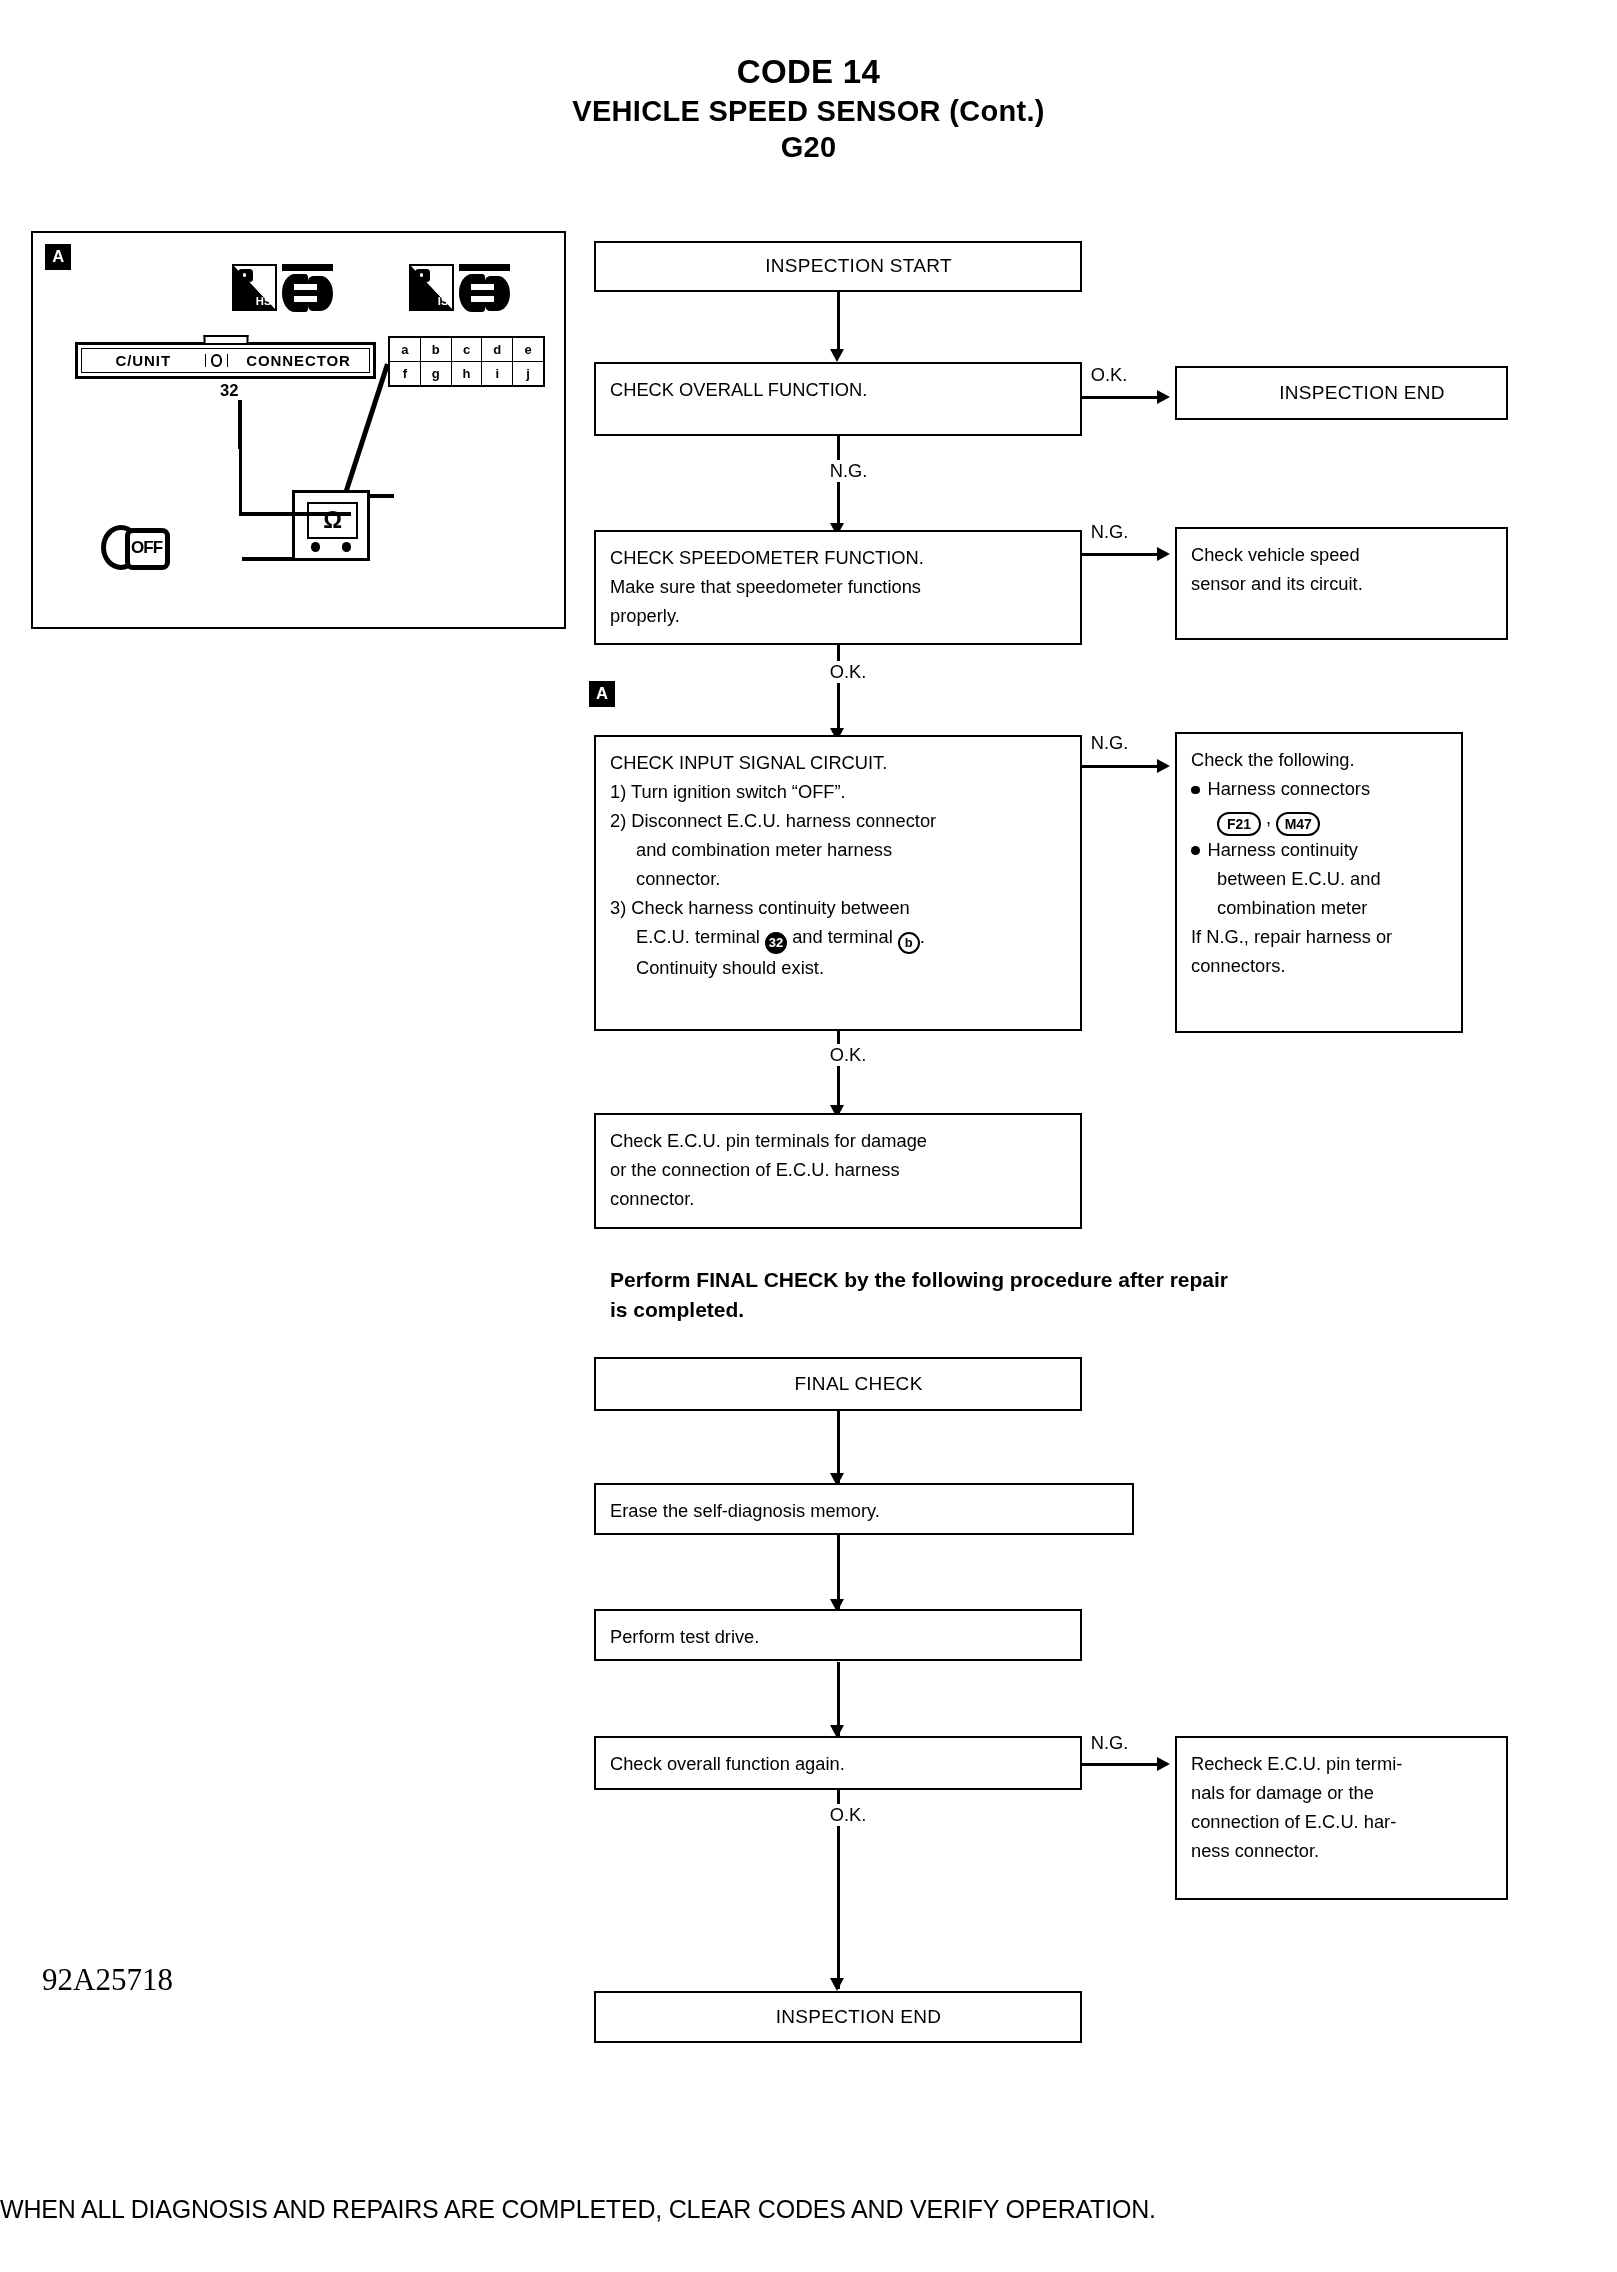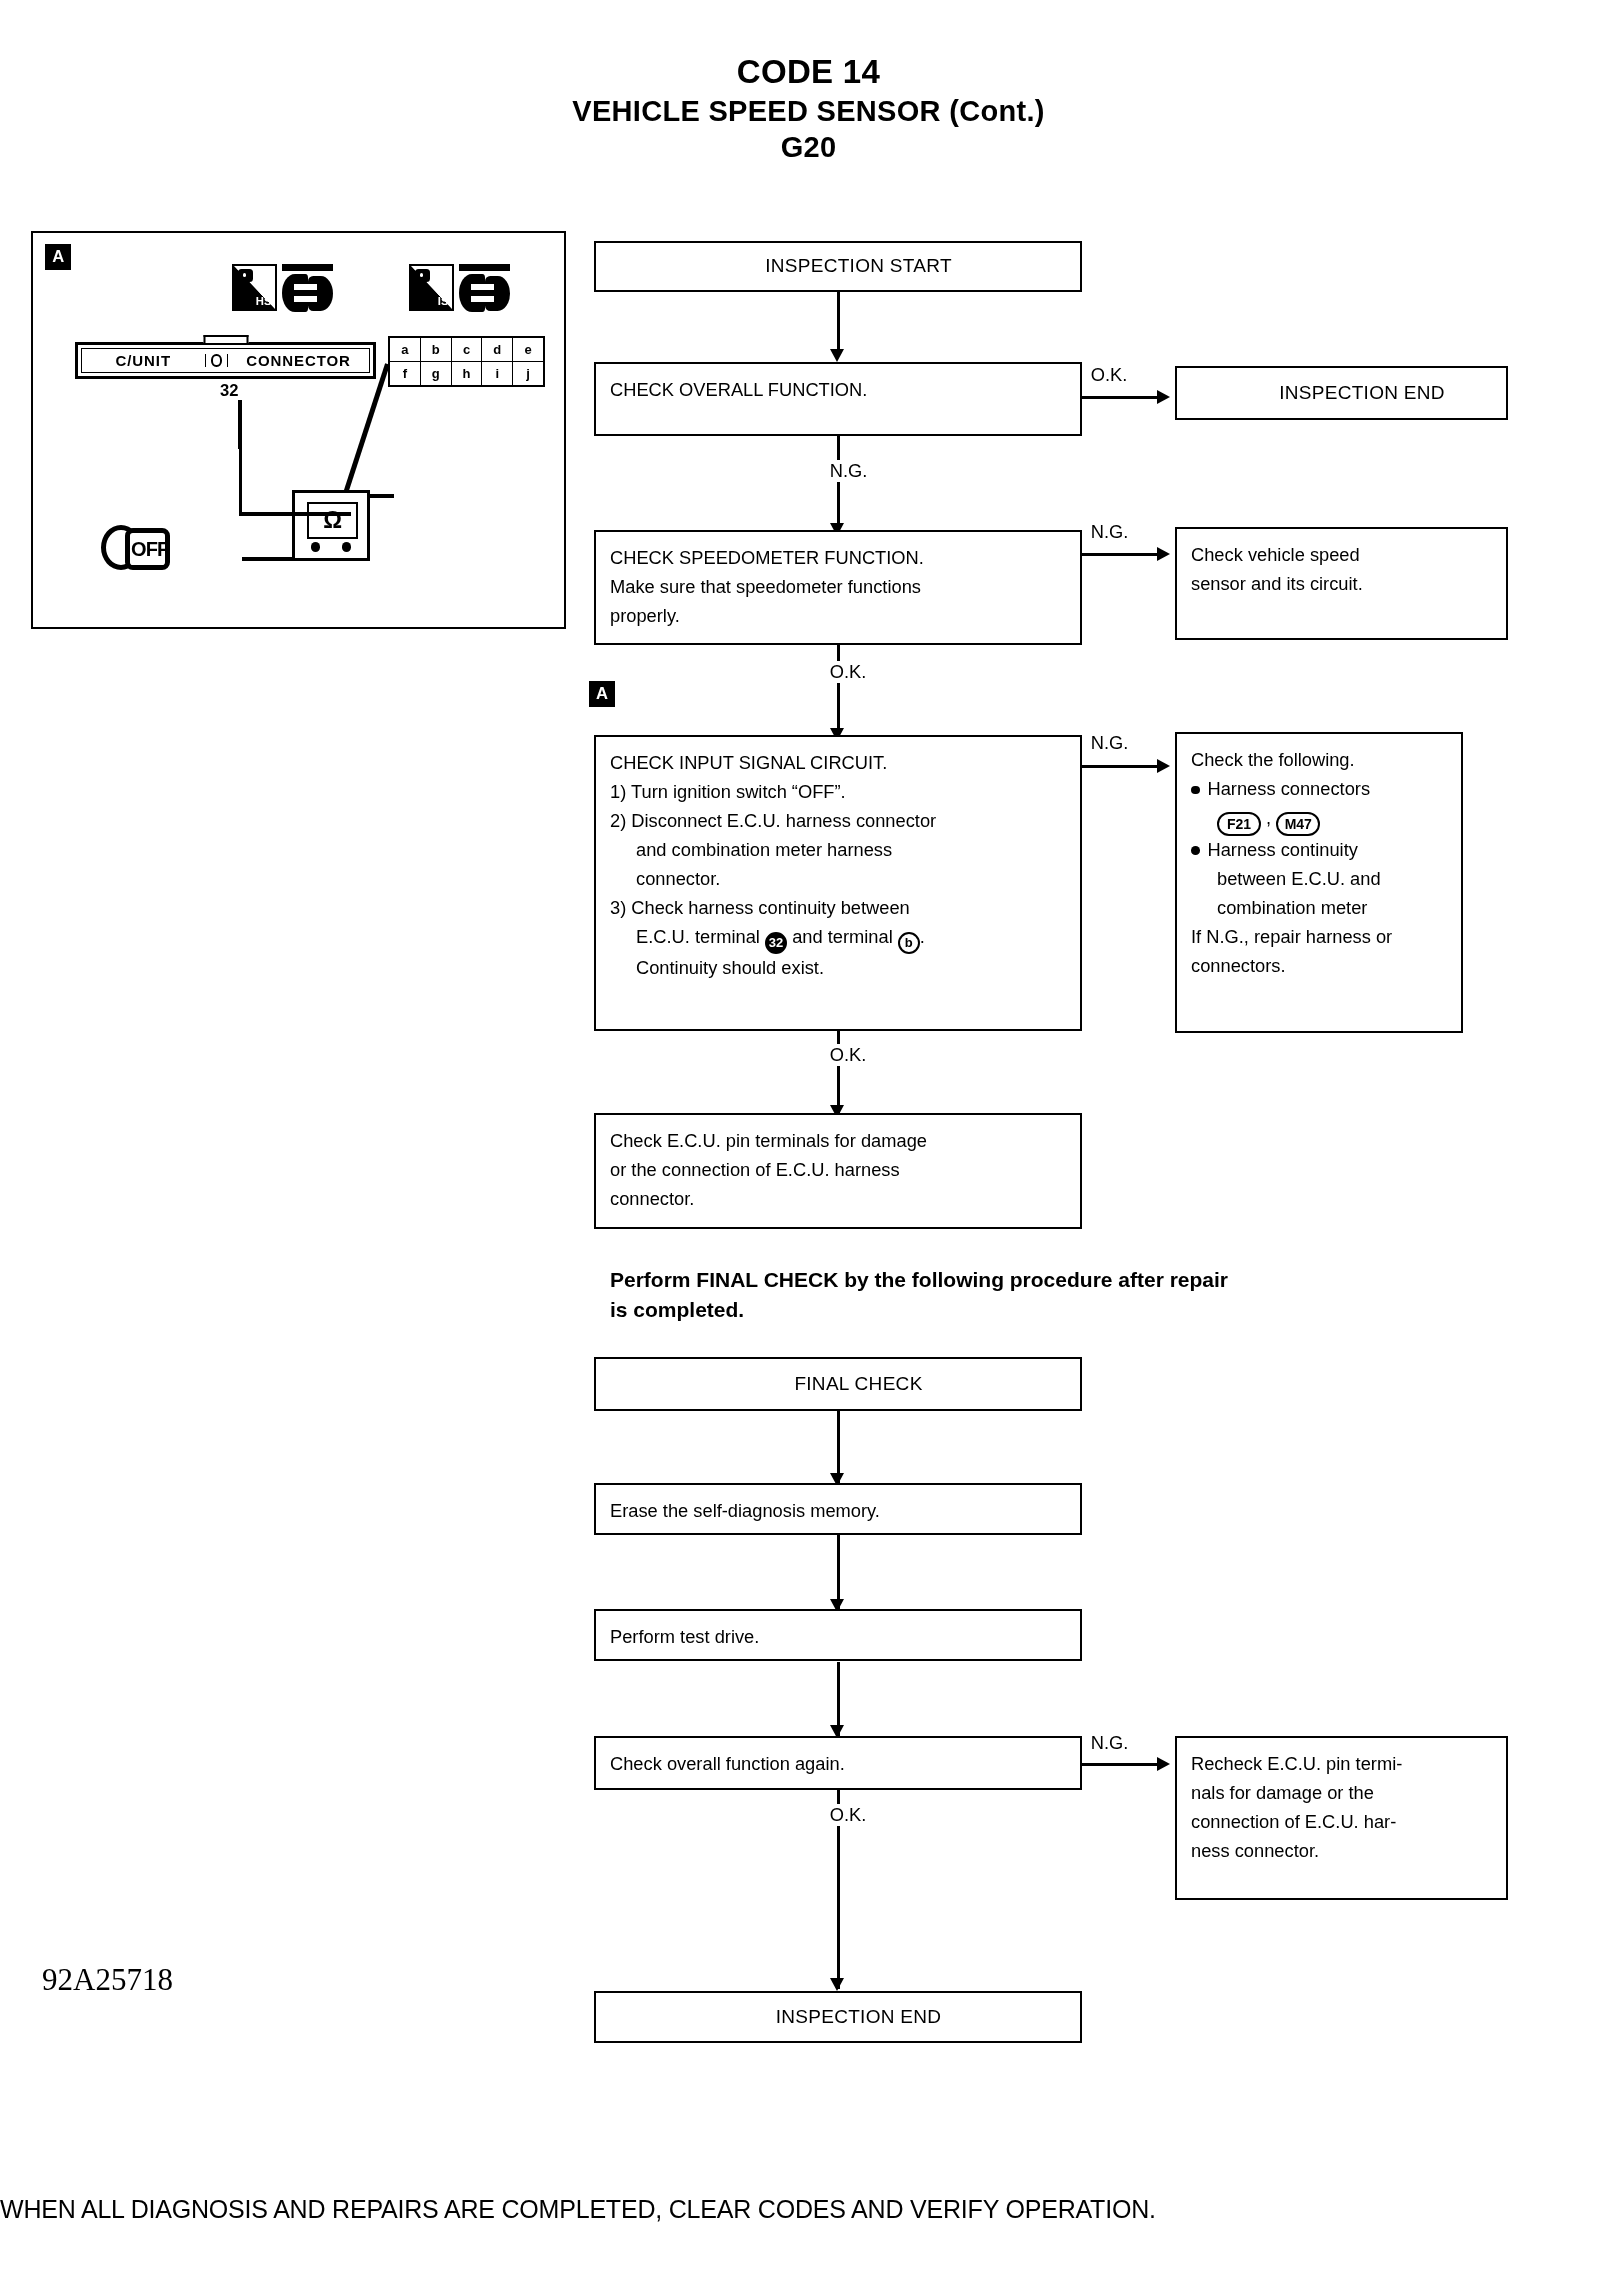--- a/index.html
+++ b/index.html
@@ -209,21 +209,21 @@
     border: 5.2px solid #000; border-radius: 50%;
   }
   .key-sym .k-body {
     position: absolute; left: 24.4px; top: 7px;
     width: 45px; height: 42px;
     border: 5.2px solid #000; border-radius: 7.8px;
     background: #fff;
   }
   .key-sym .k-txt {
     position: absolute; left: 30px; top: 16.6px;
-    font-weight: bold; font-size: 20px; letter-spacing: -0.9px;
+    font-weight: bold; font-size: 17px; letter-spacing: -0.9px;
   }
 
   
   .ohm-box {
     position: absolute; left: 259px; top: 257px;
     width: 78px; height: 71px;
     border: 3.5px solid #000; background: #fff;
   }
   .ohm-inner {
     position: absolute; left: 12.2px; top: 8.7px;
@@ -532,21 +532,21 @@
 
 <div class="final-head">
   <div>Perform FINAL CHECK by the following procedure after repair</div>
   <div>is completed.</div>
 </div>
 
 <div class="fbox center" style="left:594px; top:1357px; width:488px; height:54px;">FINAL CHECK</div>
 <div class="vline" style="left:837px; top:1411px; height:73px;"></div>
 <div class="arrow-down" style="left:830px; top:1473px;"></div>
 
-<div class="fbox pad" style="left:594px; top:1483px; width:488px; height:52px;">
+<div class="fbox pad" style="left:594px; top:1483px; width:540px; height:52px;">
   <div>Erase the self-diagnosis memory.</div>
 </div>
 <div class="vline" style="left:837px; top:1535px; height:75px;"></div>
 <div class="arrow-down" style="left:830px; top:1599px;"></div>
 
 <div class="fbox pad" style="left:594px; top:1609px; width:488px; height:52px;">
   <div>Perform test drive.</div>
 </div>
 <div class="vline" style="left:837px; top:1662px; height:75px;"></div>
 <div class="arrow-down" style="left:830px; top:1725px;"></div>

